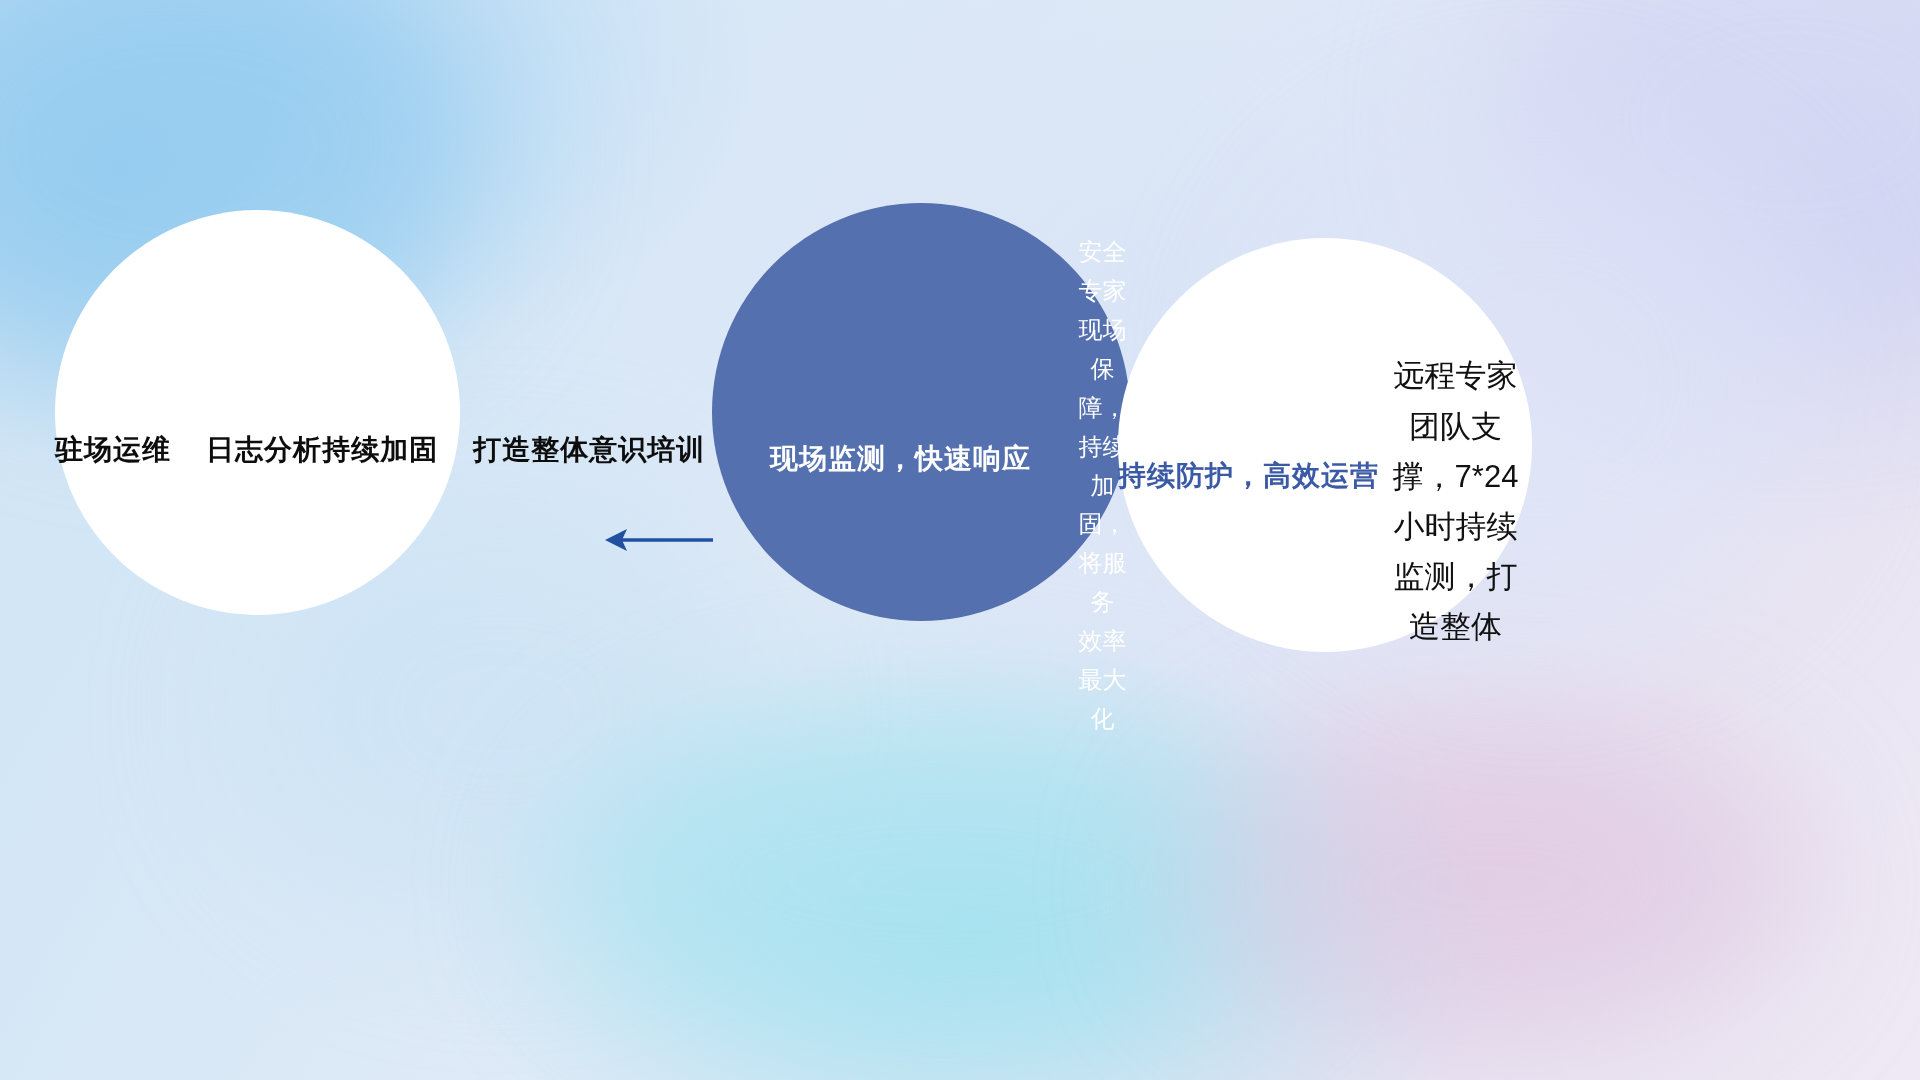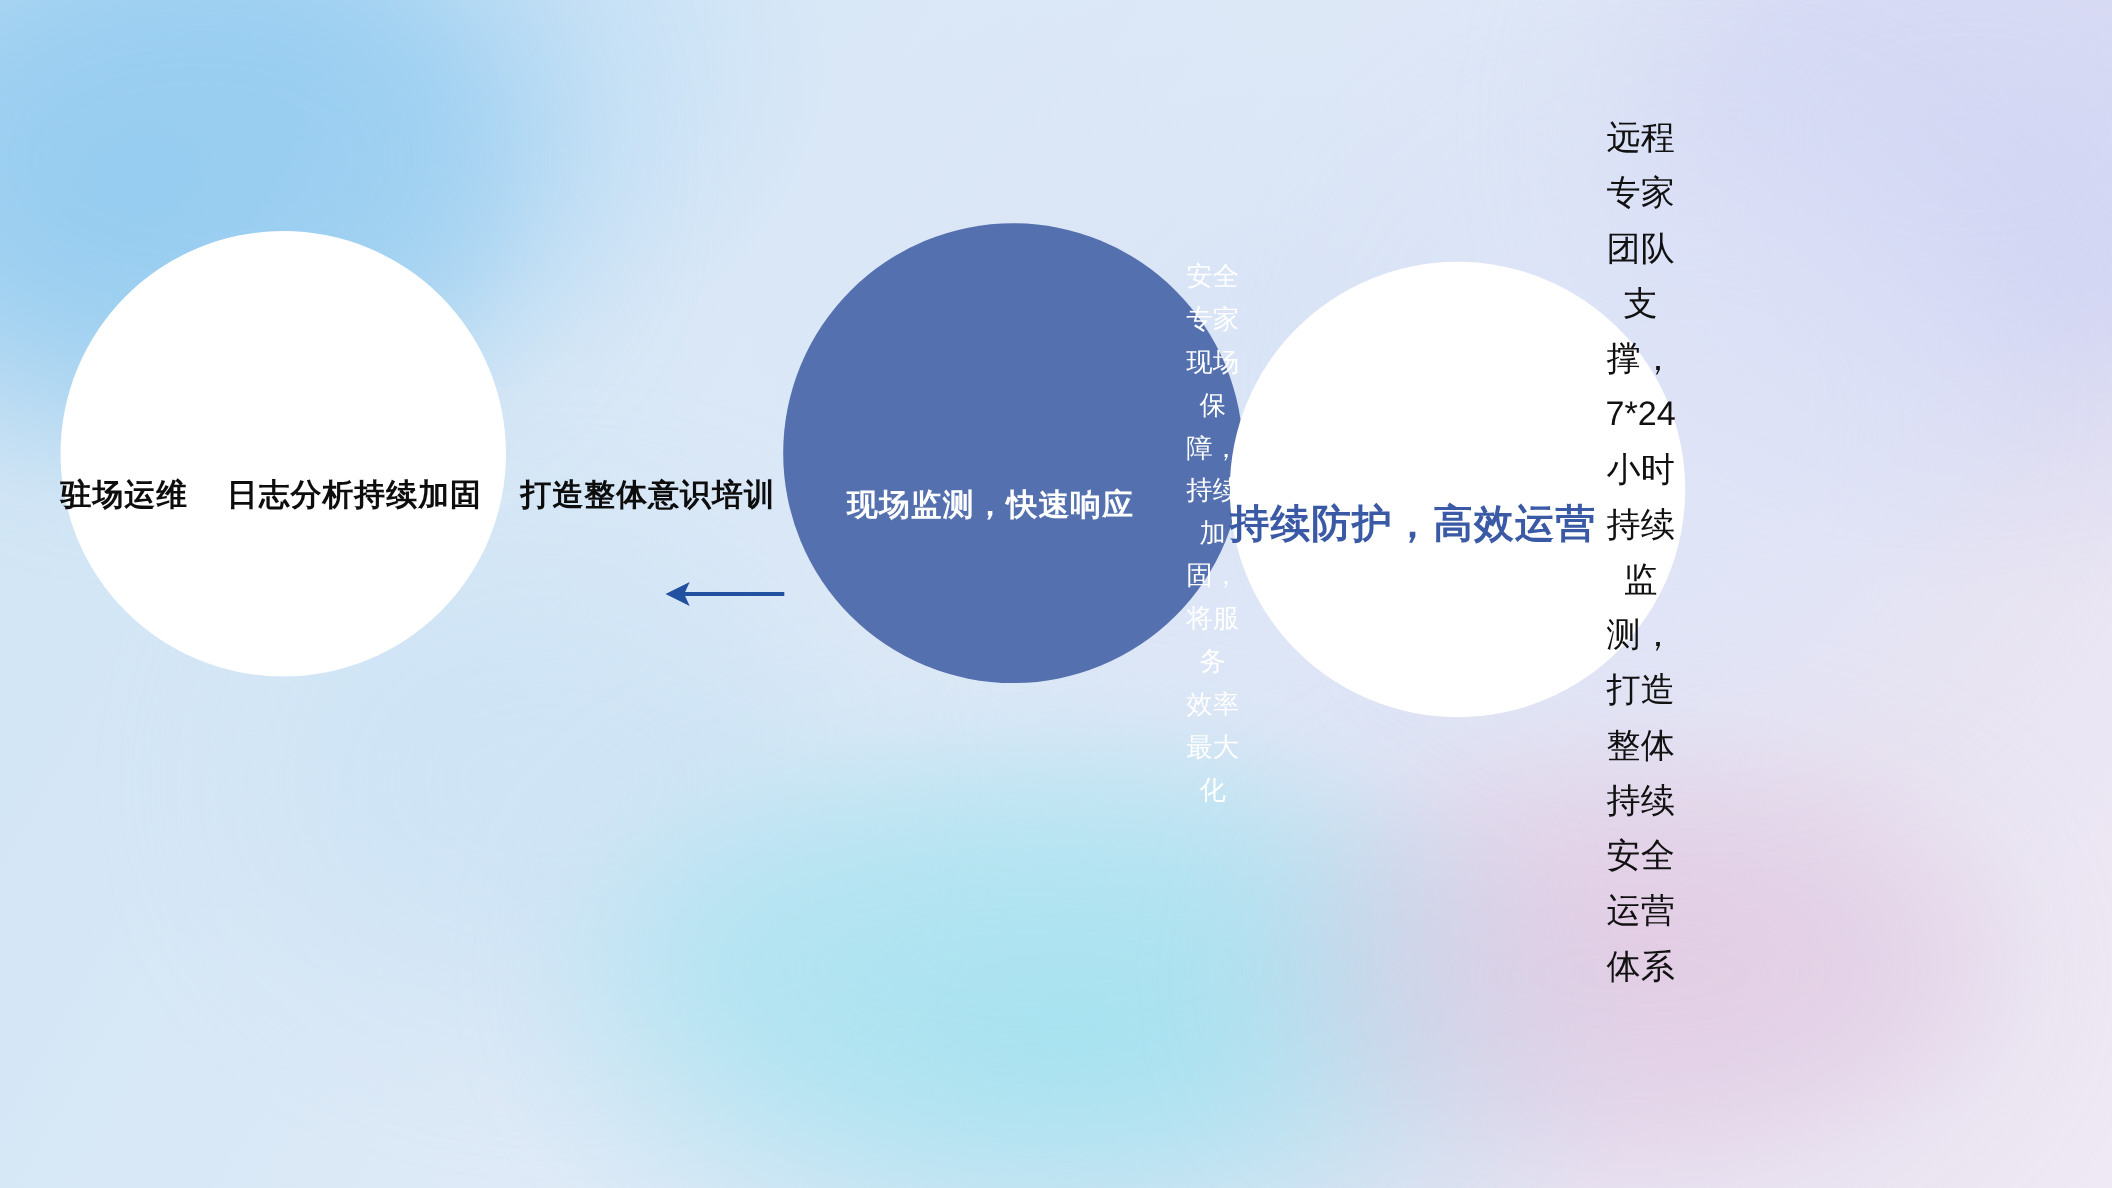--- a/index.html
+++ b/index.html
@@ -74,21 +74,21 @@
     margin-left: 44px;
   }
   
   #circle-right {
     left: 1118px; top: 238px; width: 414px; height: 414px;
     background: #ffffff;
     justify-content: flex-start;
     padding-top: 62px;
   }
   #right-title {
-    font-size: 36px; font-weight: bold; color: #3b5aa6;
+    font-size: 28px; font-weight: bold; color: #3b5aa6;
     letter-spacing: 1px; white-space: nowrap;
   }
   #right-body {
     margin-top: 52px;
     font-size: 31px; color: #111111; line-height: 1.62;
     text-align: center; width: 350px;
   }
   
   #arrow { position: absolute; left: 495px; top: 520px; width: 220px; height: 40px; }
 </style>
@@ -118,21 +118,20 @@
       <div>持续加固，将服务</div>
       <div>效率最大化</div>
     </div>
   </div>
 
   <div id="circle-right" class="circle">
     <div id="right-title">持续防护，高效运营</div>
     <div id="right-body">
       <div>远程专家团队支撑，7*24</div>
       <div>小时持续监测，打造整体</div>
-      <div>持续安全运营体系</div>
     </div>
   </div>
 
   <svg id="arrow" viewBox="0 0 220 40">
     <line x1="218" y1="20" x2="120" y2="20" stroke="#2150a0" stroke-width="3.5"></line>
     <path d="M110 20 L132 9 L127 20 L132 31 Z" fill="#2150a0"></path>
   </svg>
 
 </div>
 

